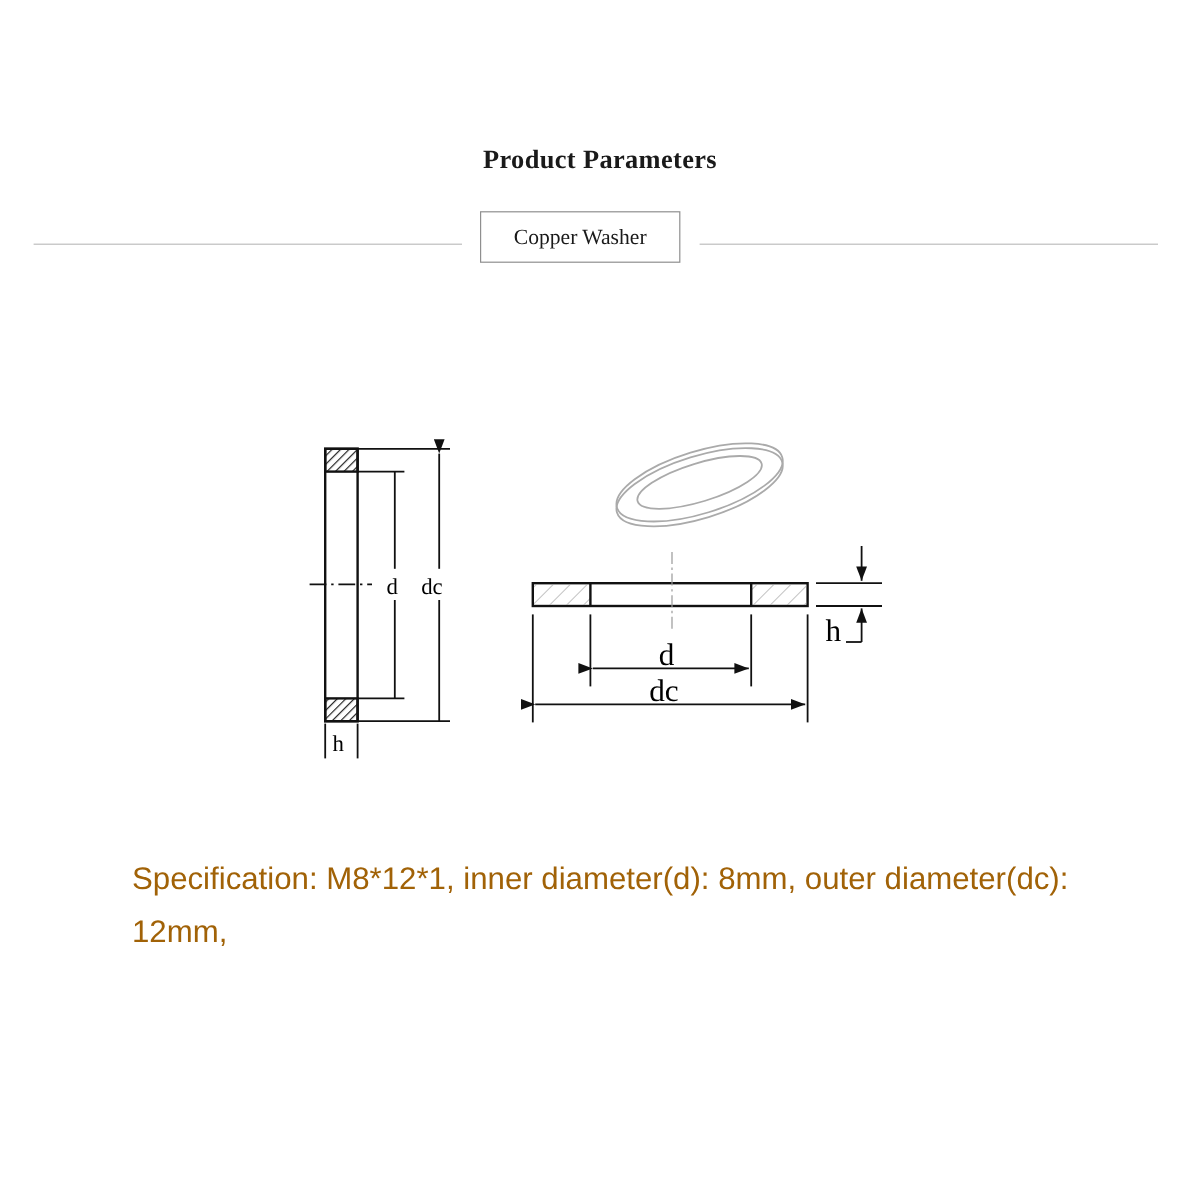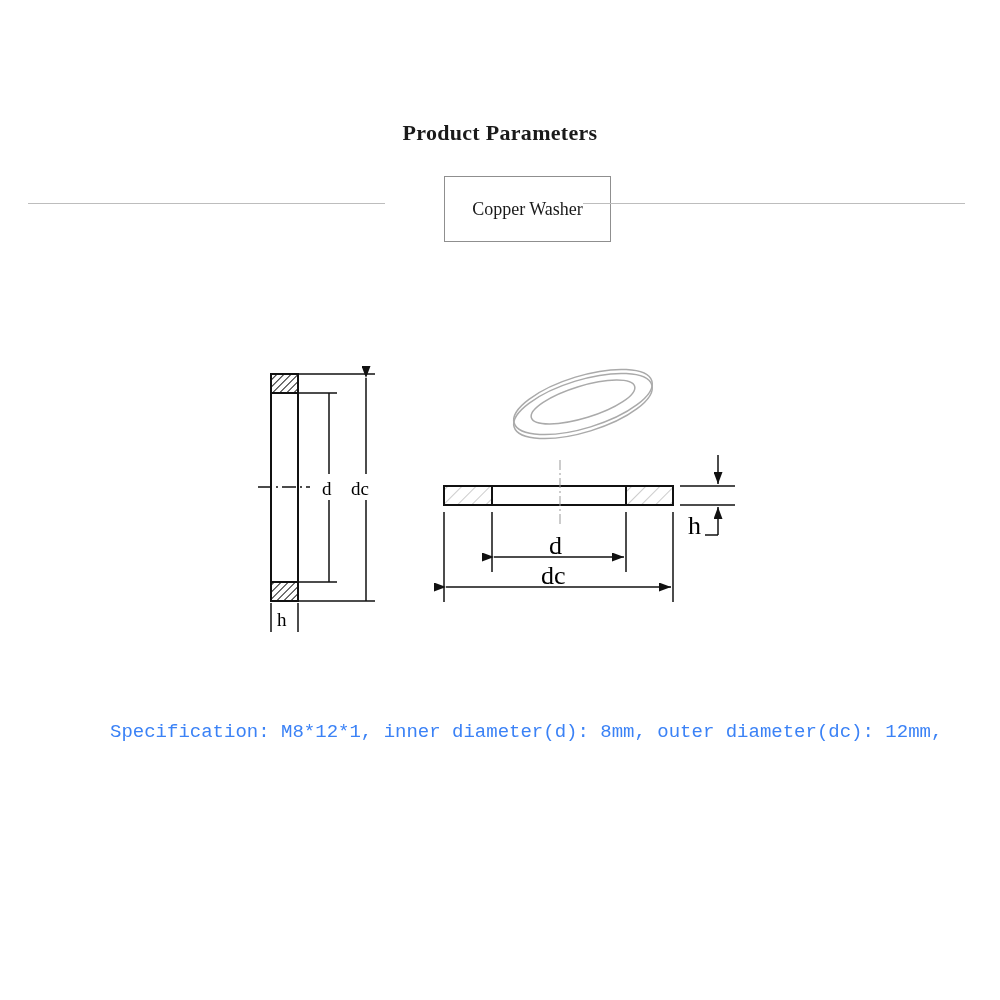--- a/index.html
+++ b/index.html
@@ -4,27 +4,27 @@
   <style>
     html, body { margin: 0; padding: 0; background: #ffffff; }
     body { width: 1000px; height: 1000px; position: relative; overflow: hidden;
            font-family: "DejaVu Serif", "Liberation Serif", serif; color: #111; }
     .title { position: absolute; left: 0; width: 1000px; top: 120px; text-align: center;
              font-size: 22px; font-weight: bold; letter-spacing: 0.3px; color: #1a1a1a;
              font-family: "Liberation Serif", serif; }
     .rule { position: absolute; top: 203px; height: 0; border-top: 1.5px solid #bdbdbd; }
     .rule.left { left: 28px; width: 357px; }
     .rule.right { left: 583px; width: 382px; }
-    .tag-box { position: absolute; left: 400px; top: 176px; width: 167px; height: 66px;
+    .tag-box { position: absolute; left: 400px; top: 176px; width: 167px; height: 43px;
                border: 1.5px solid #8f8f8f; box-sizing: border-box; display: flex;
                align-items: center; justify-content: center; font-size: 18px; color: #1a1a1a;
-               font-family: "Liberation Serif", serif; margin-left: 44px; }
+               font-family: "Liberation Serif", serif; }
     .drawing { position: absolute; left: 0; top: 0; width: 1000px; height: 1000px; }
-    .spec { position: absolute; left: 110px; top: 710px; width: 860px; font-size: 19px;
-            line-height: 44px; color: #3b82f6; font-family: Liberation Mono, monospace; }
+    .spec { position: absolute; left: 110px; top: 710px; width: 860px; font-size: 26px;
+            line-height: 44px; color: #a16207; font-family: Liberation Sans, sans-serif; }
     .spec span { display: block; }
   </style>
 </head>
 <body>
 
 <div class="title">Product Parameters</div>
 
 <div class="rule left"></div>
 <div class="tag-box">
   <span>Copper Washer</span>

